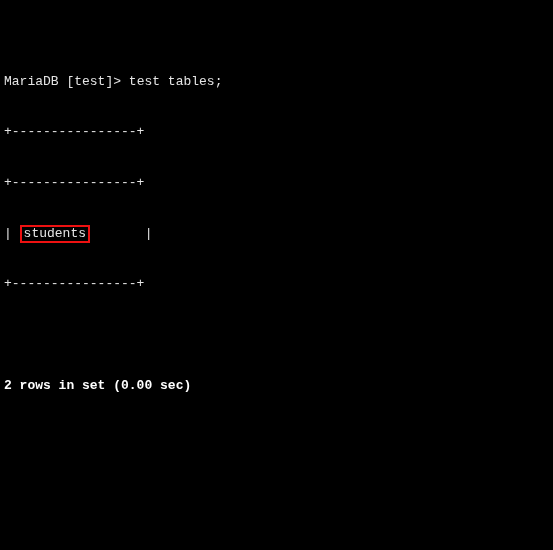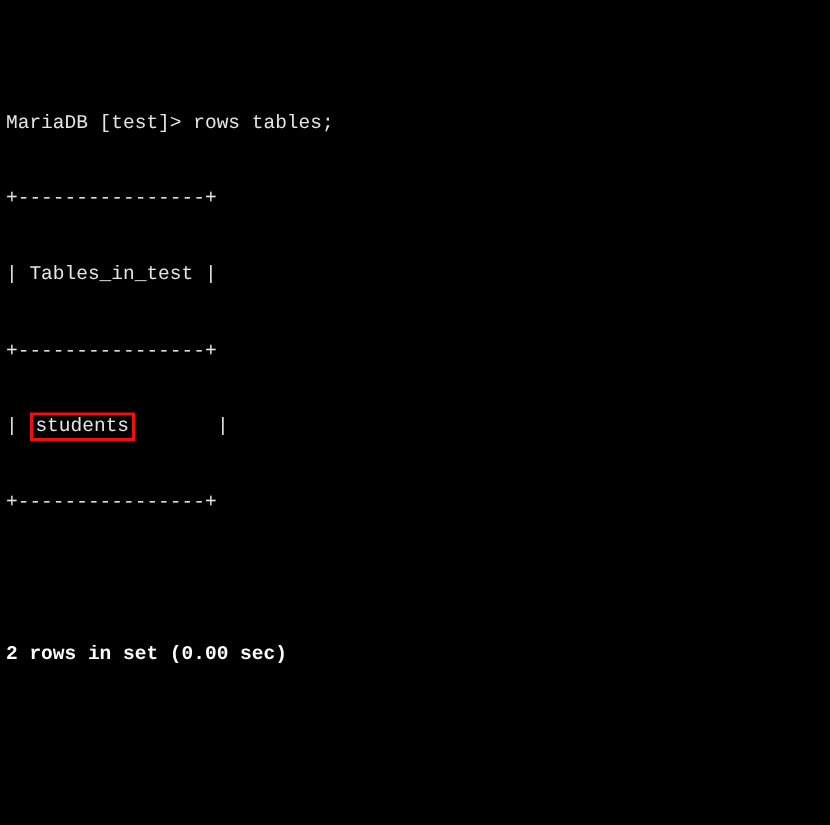--- a/index.html
+++ b/index.html
@@ -27,23 +27,22 @@
     line-height: 1.1;
   }
   .bold { font-weight: bold; color: #ffffff; }
 </style>
 </head>
 <body>
 
 <div class="term">
 
   
-  <span class="row"><span>MariaDB [test]&gt; </span><span>rows tables;</span></span>
+  <span class="row"><span>MariaDB [test]&gt; </span><span>test tables;</span></span>
   <span class="row">+----------------+</span>
-  <span class="row">| Tables_in_test |</span>
   <span class="row">+----------------+</span>
   <span class="row"><span>| </span><span class="hl">students</span><span>       |</span></span>
   <span class="row">+----------------+</span>
   <span class="row"> </span>
   <span class="row bold">2 rows in set (0.00 sec)</span>
   <span class="row"> </span>
 
   
   
   

